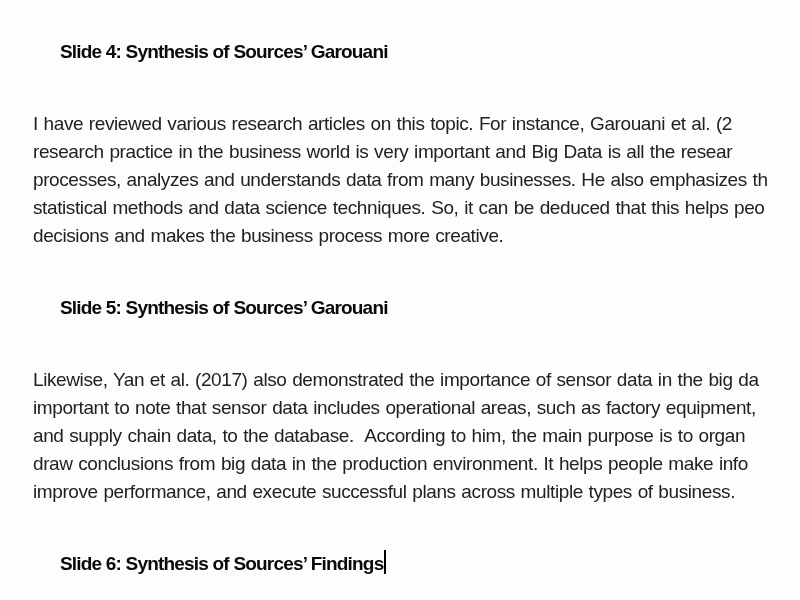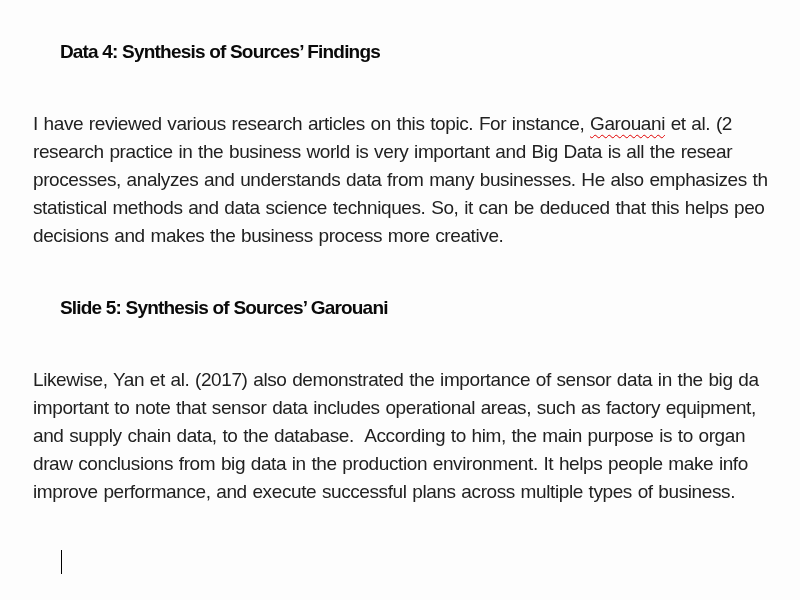--- a/index.html
+++ b/index.html
@@ -26,21 +26,20 @@
   .para { margin: 16px 0; }
   .line {
     font-size: 19px;
     letter-spacing: -0.4px;
     word-spacing: 0.8px;
     line-height: 28px;
     color: var(--text-color, #212121);
     white-space: pre;
   }
   .misspelled {
-    text-decoration: underline;
     text-decoration-style: wavy;
     text-decoration-color: var(--squiggle, #e00000);
     text-decoration-thickness: 1px;
     text-underline-offset: 4px;
     text-decoration-skip-ink: none;
   }
   .caret {
     display: inline-block;
     width: 1.5px;
     height: 24px;
@@ -49,21 +48,21 @@
     vertical-align: -4px;
   }
 </style>
 </head>
 <body>
 
 <div class="doc">
 
   <section class="doc-section">
     <h2 class="heading">
-      <span>Data 4: Synthesis of Sources’ Findings</span>
+      <span>Slide 4: Synthesis of Sources’ Garouani</span>
     </h2>
     <div class="para">
         <div class="line">I have reviewed various research articles on this topic. For instance, <span class="misspelled">Garouani</span> et al. (2</div>
         <div class="line">research practice in the business world is very important and Big Data is all the resear</div>
         <div class="line">processes, analyzes and understands data from many businesses. He also emphasizes th</div>
         <div class="line">statistical methods and data science techniques. So, it can be deduced that this helps peo</div>
         <div class="line">decisions and makes the business process more creative.</div>
       </div>
   </section>
 
@@ -75,18 +74,18 @@
         <div class="line">Likewise, Yan et al. (2017) also demonstrated the importance of sensor data in the big da</div>
         <div class="line">important to note that sensor data includes operational areas, such as factory equipment,</div>
         <div class="line">and supply chain data, to the database.  According to him, the main purpose is to organ</div>
         <div class="line">draw conclusions from big data in the production environment. It helps people make info</div>
         <div class="line">improve performance, and execute successful plans across multiple types of business.</div>
       </div>
   </section>
 
   <section class="doc-section">
     <h2 class="heading">
-      <span class="caret"></span>
+      <span>Slide 6: Synthesis of Sources’ Findings</span><span class="caret"></span>
     </h2>
 
   </section>
 
 </div>
 
 </body></html>

